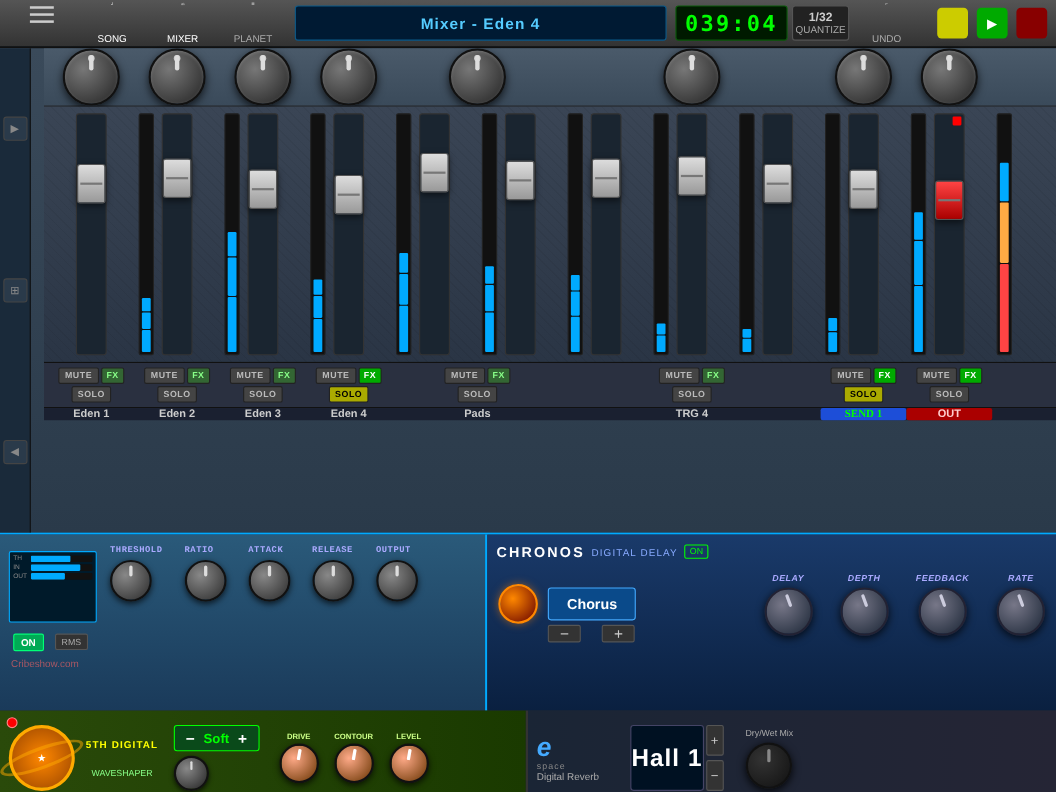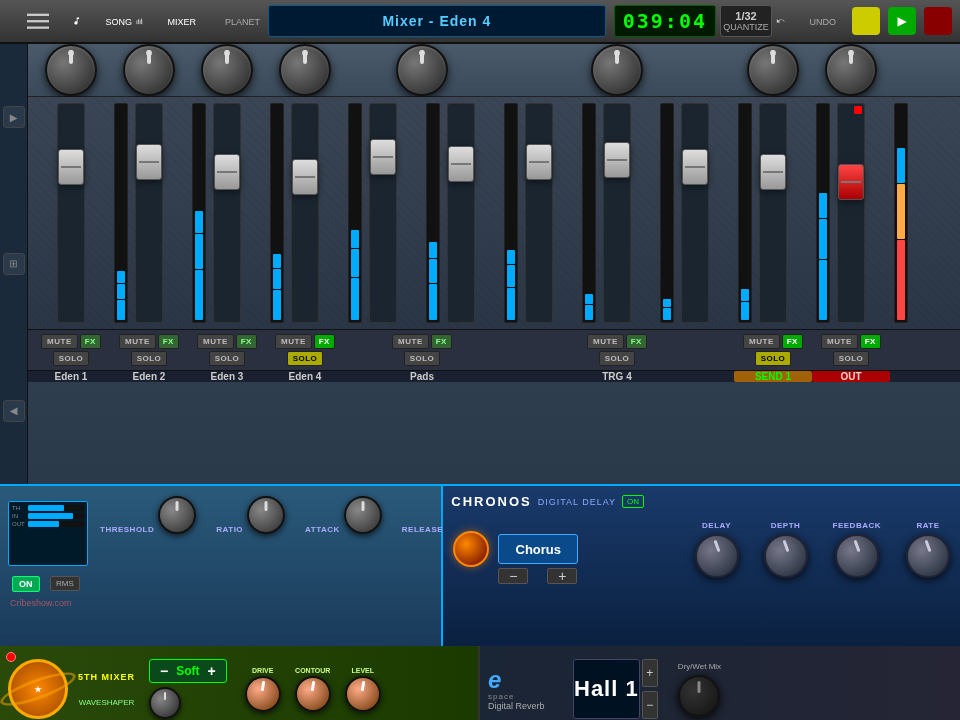--- a/index.html
+++ b/index.html
@@ -20,23 +20,22 @@
       display: flex;
       align-items: center;
       padding: 0 8px;
       gap: 4px;
       border-bottom: 2px solid #111;
     }
     .topbar-icon {
       width: 60px;
       height: 38px;
       display: flex;
-      flex-direction: row;
-      align-items: center;
-      justify-content: center;
+      flex-direction: column;
+      align-items: center;
       cursor: pointer;
       border-radius: 4px;
       gap: 24px;
     }
     .topbar-icon svg { width: 22px; height: 22px; fill: #ccc; }
     .topbar-icon span { font-size: 9px; color: #aaa; margin-top: 1px; }
     .topbar-icon.active span { color: #fff; }
     .topbar-icon.active svg { fill: #fff; }
 
     #title-display {
@@ -132,20 +131,21 @@
       color: #888;
       font-size: 10px;
     }
 
     
     #channels-container {
       flex: 1;
       height: 321px;
       display: flex;
       flex-direction: column;
+      margin-left: 12px;
     }
 
     
     #knobs-row {
       height: 90px;
       background: linear-gradient(to bottom, #4a5a6a, #3a4a5a);
       display: flex;
       align-items: center;
       border-bottom: 1px solid #222;
       padding: 0 4px;
@@ -339,21 +339,21 @@
     .channel-label {
       width: 78px;
       text-align: center;
       font-size: 10px;
       color: #ccc;
       font-weight: bold;
       overflow: hidden;
       text-overflow: ellipsis;
       white-space: nowrap;
     }
-    .channel-label.send1 { background: #a16207; color: #0f0; border-radius: 2px; }
+    .channel-label.send1 { background: #1d4ed8; color: #0f0; border-radius: 2px; font-family: Liberation Serif, serif; }
     .channel-label.out { background: #a00; color: #fcc; border-radius: 2px; }
     .channel-label.eden4 { background: none; }
 
     
     #effects-area {
       width: 960px;
       height: 160px;
       background: #1a2535;
       display: flex;
       border-top: 2px solid #0af;
@@ -452,23 +452,24 @@
     .tce1-controls {
       position: absolute;
       left: 100px;
       top: 10px;
       display: flex;
       gap: 20px;
       align-items: flex-start;
     }
     .ctrl-col {
       display: flex;
-      flex-direction: row;
-      align-items: flex-end;
+      flex-direction: column;
+      align-items: flex-start;
       gap: 4px;
+      font-family: Liberation Mono, monospace;
     }
     .ctrl-label {
       font-size: 8px;
       color: #aaf;
       letter-spacing: 0.5px;
       font-weight: bold;
     }
     .small-knob {
       width: 38px;
       height: 38px;
@@ -594,20 +595,21 @@
       top: 35px;
       display: flex;
       gap: 25px;
       align-items: flex-start;
     }
     .chronos-knob-col {
       display: flex;
       flex-direction: column;
       align-items: center;
       gap: 4px;
+      font-style: italic;
     }
     .chronos-knob {
       width: 44px;
       height: 44px;
       border-radius: 50%;
       background: radial-gradient(circle at 35% 35%, #778, #1a2535);
       border: 2px solid #223;
       position: relative;
       box-shadow: 0 2px 8px rgba(0,0,0,0.8);
       cursor: pointer;
@@ -1320,21 +1322,21 @@
 
   <div id="planet5">
     <div class="power-dot"></div>
 
     <div class="planet-logo">
       <div class="planet-ring"></div>
       <span style="color:#fff;font-size:8px;font-weight:bold;z-index:1;position:relative;">★</span>
     </div>
 
     <div style="margin-left:4px;">
-      <div class="planet5-title">5TH MIXER</div>
+      <div class="planet5-title">5TH DIGITAL</div>
       <div class="planet5-subtitle">WAVESHAPER</div>
     </div>
 
     <div style="margin-left:8px;">
       <div class="soft-display">
         <span class="soft-btn">−</span>
         <span>Soft</span>
         <span class="soft-btn">+</span>
       </div>
       <div style="margin-top:4px;display:flex;gap:4px;align-items:center;">

